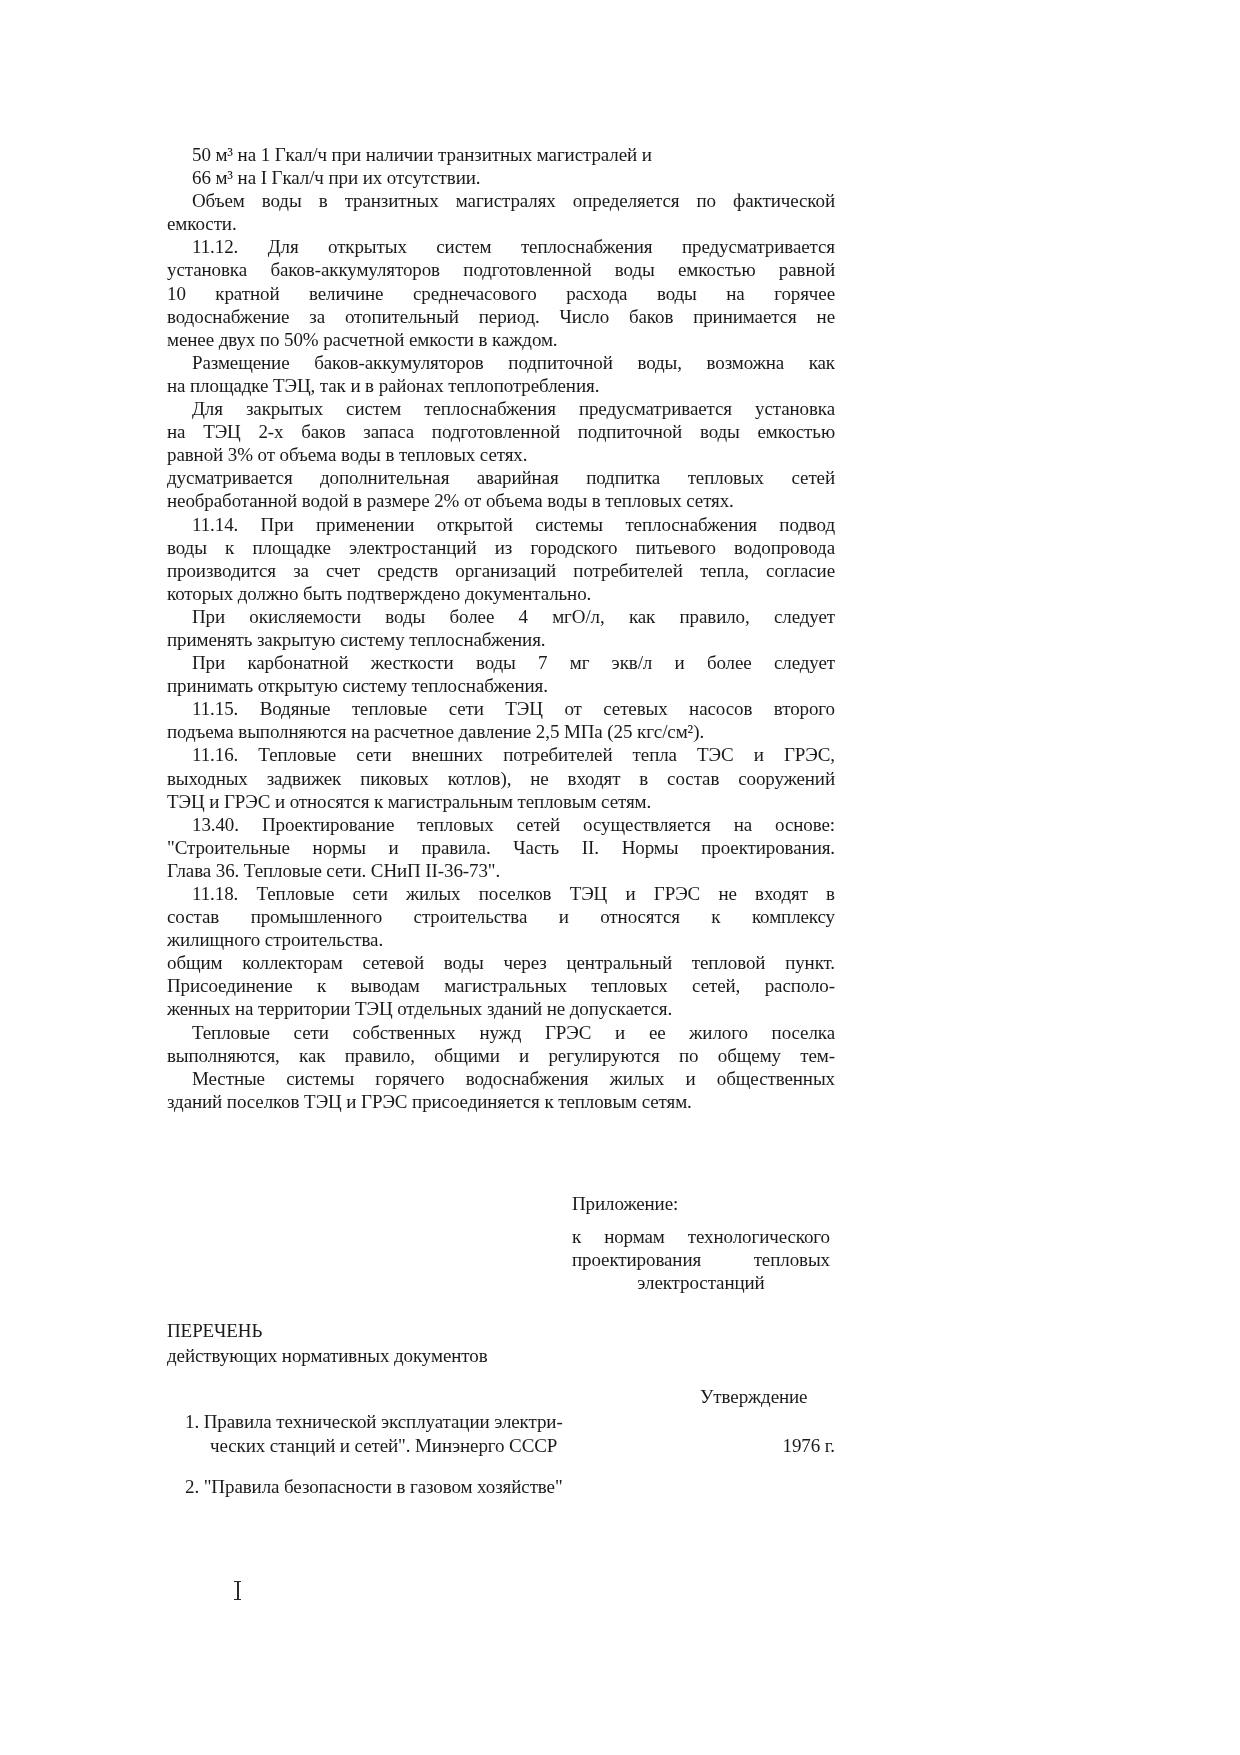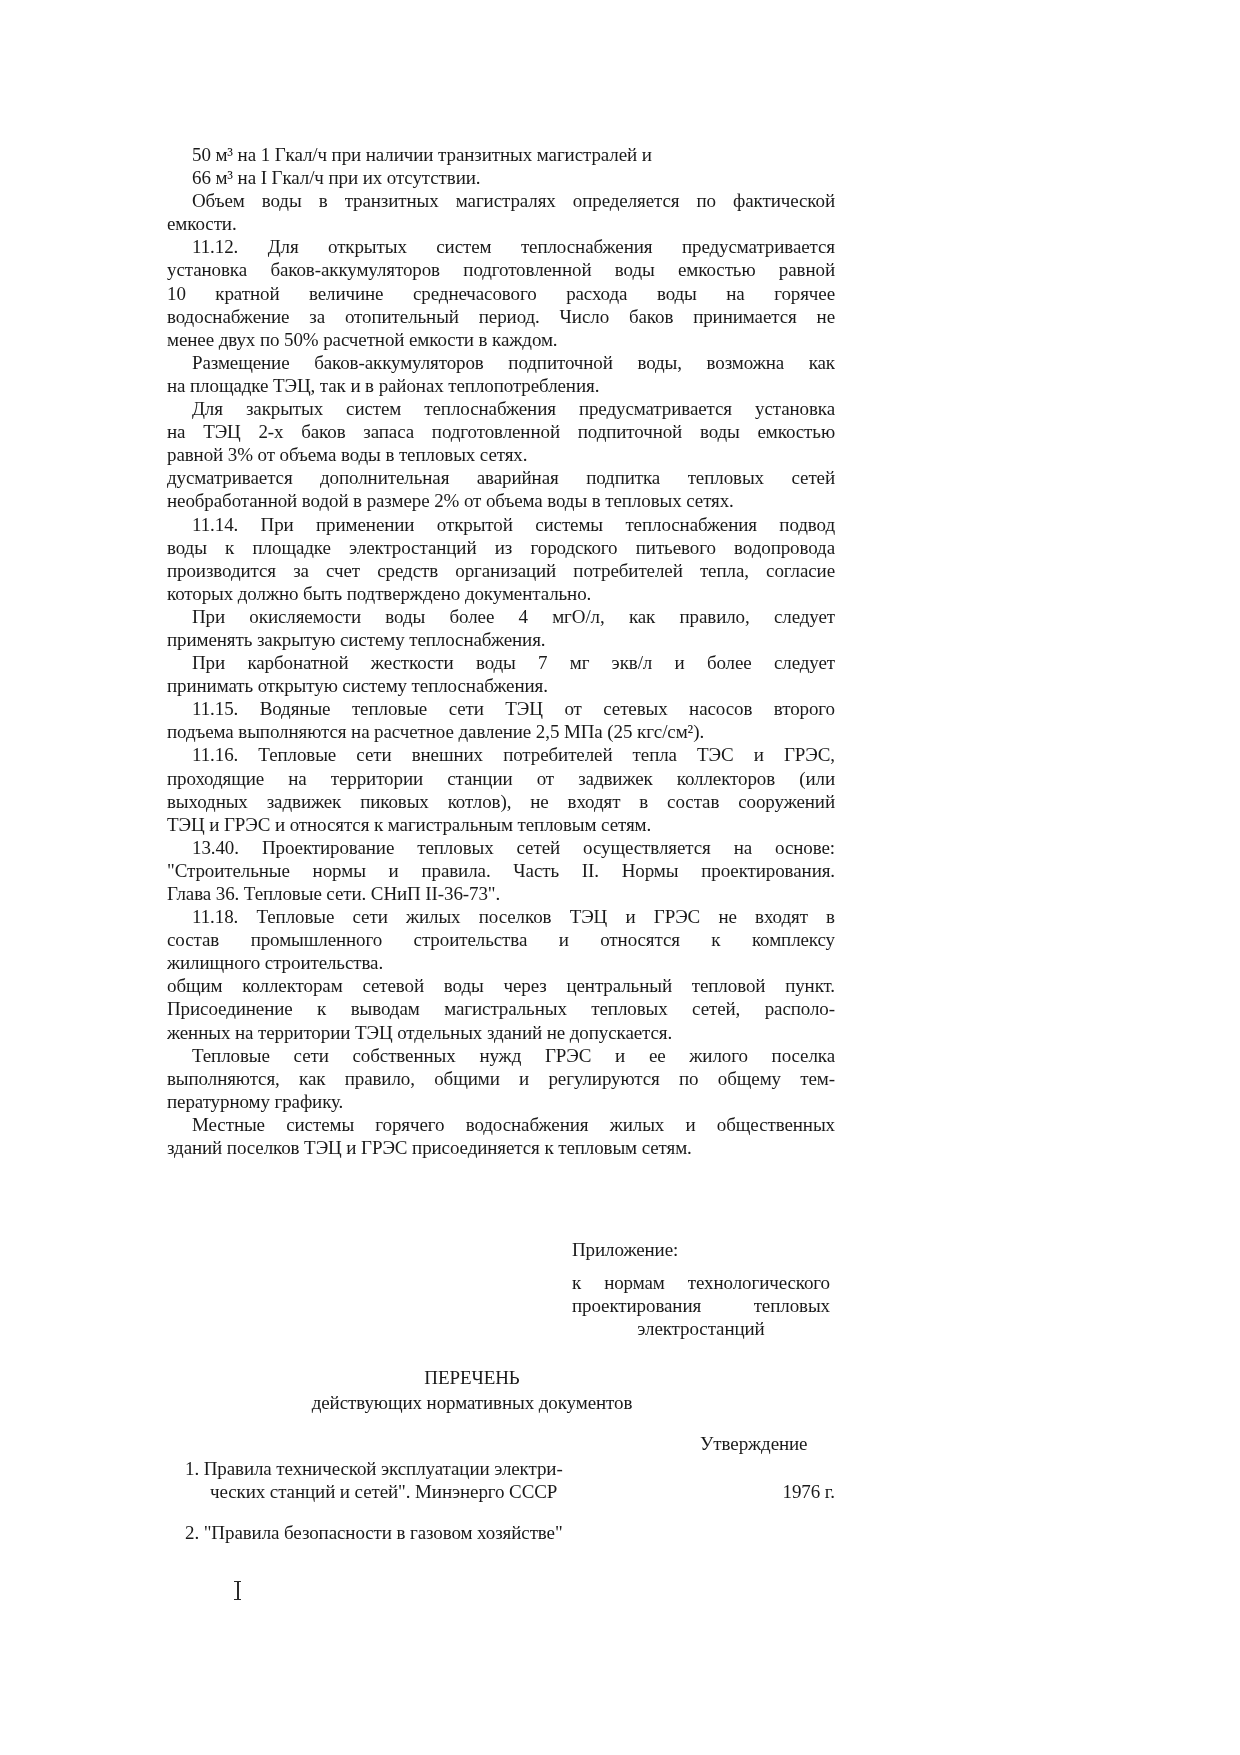--- a/index.html
+++ b/index.html
@@ -15,21 +15,21 @@
   .para { margin:0; }
   .ln { height:23.1px; overflow:hidden; white-space:normal; }
   .ln.j { text-align:justify; text-align-last:justify; }
   .ln.ind { text-indent:25px; }
 
   .appendix { margin-top:79px; margin-left:405px; width:258px; }
   .appendix-label { text-align:left; height:23.1px; }
   .appendix-lines { margin-top:10px; }
   .appendix-lines .ln { height:23.1px;text-align:center; }
 
-  .perechen { margin-top:24px; width:610px; text-align:center; line-height:25px; }
+  .perechen { margin-top:24px; width:610px; line-height:25px; }
   .perechen div { height:25px; overflow:hidden; }
 
   .approval-header { margin-top:17px; padding-left:533px; height:23.1px; }
 
   .normative-list { margin-top:2px; }
   .item + .item { margin-top:18px; }
   .item-row { position:relative; height:23.1px; padding-left:18px; overflow:visible; }
   .item-row.cont { padding-left:43px; }
   .item-text { display:inline; }
   .approval { position:absolute; right:0; top:0; }
@@ -89,21 +89,20 @@
         <div class="para">
           <div class="ln j ind">При карбонатной жесткости воды 7 мг экв/л и более следует</div>
           <div class="ln">принимать открытую систему теплоснабжения.</div>
         </div>
         <div class="para">
           <div class="ln j ind">11.15. Водяные тепловые сети ТЭЦ от сетевых насосов второго</div>
           <div class="ln">подъема выполняются на расчетное давление 2,5 МПа (25 кгс/см²).</div>
         </div>
         <div class="para">
           <div class="ln j ind">11.16. Тепловые сети внешних потребителей тепла ТЭС и ГРЭС,</div>
-          <div class="ln j">проходящие на территории станции от задвижек коллекторов (или</div>
           <div class="ln j">выходных задвижек пиковых котлов), не входят в состав сооружений</div>
           <div class="ln">ТЭЦ и ГРЭС и относятся к магистральным тепловым сетям.</div>
         </div>
         <div class="para">
           <div class="ln j ind">13.40. Проектирование тепловых сетей осуществляется на основе:</div>
           <div class="ln j">"Строительные нормы и правила. Часть II. Нормы проектирования.</div>
           <div class="ln">Глава 36. Тепловые сети. СНиП II-36-73".</div>
         </div>
         <div class="para">
           <div class="ln j ind">11.18. Тепловые сети жилых поселков ТЭЦ и ГРЭС не входят в</div>
@@ -111,21 +110,20 @@
           <div class="ln">жилищного строительства.</div>
         </div>
         <div class="para">
           <div class="ln j">общим коллекторам сетевой воды через центральный тепловой пункт.</div>
           <div class="ln j">Присоединение к выводам магистральных тепловых сетей, располо-</div>
           <div class="ln">женных на территории ТЭЦ отдельных зданий не допускается.</div>
         </div>
         <div class="para">
           <div class="ln j ind">Тепловые сети собственных нужд ГРЭС и ее жилого поселка</div>
           <div class="ln j">выполняются, как правило, общими и регулируются по общему тем-</div>
-          <div class="ln">пературному графику.</div>
         </div>
         <div class="para">
           <div class="ln j ind">Местные системы горячего водоснабжения жилых и общественных</div>
           <div class="ln">зданий поселков ТЭЦ и ГРЭС присоединяется к тепловым сетям.</div>
         </div>
       </div>
 
     <div class="appendix">
       <div class="appendix-label">Приложение:</div>
       <div class="appendix-lines">

